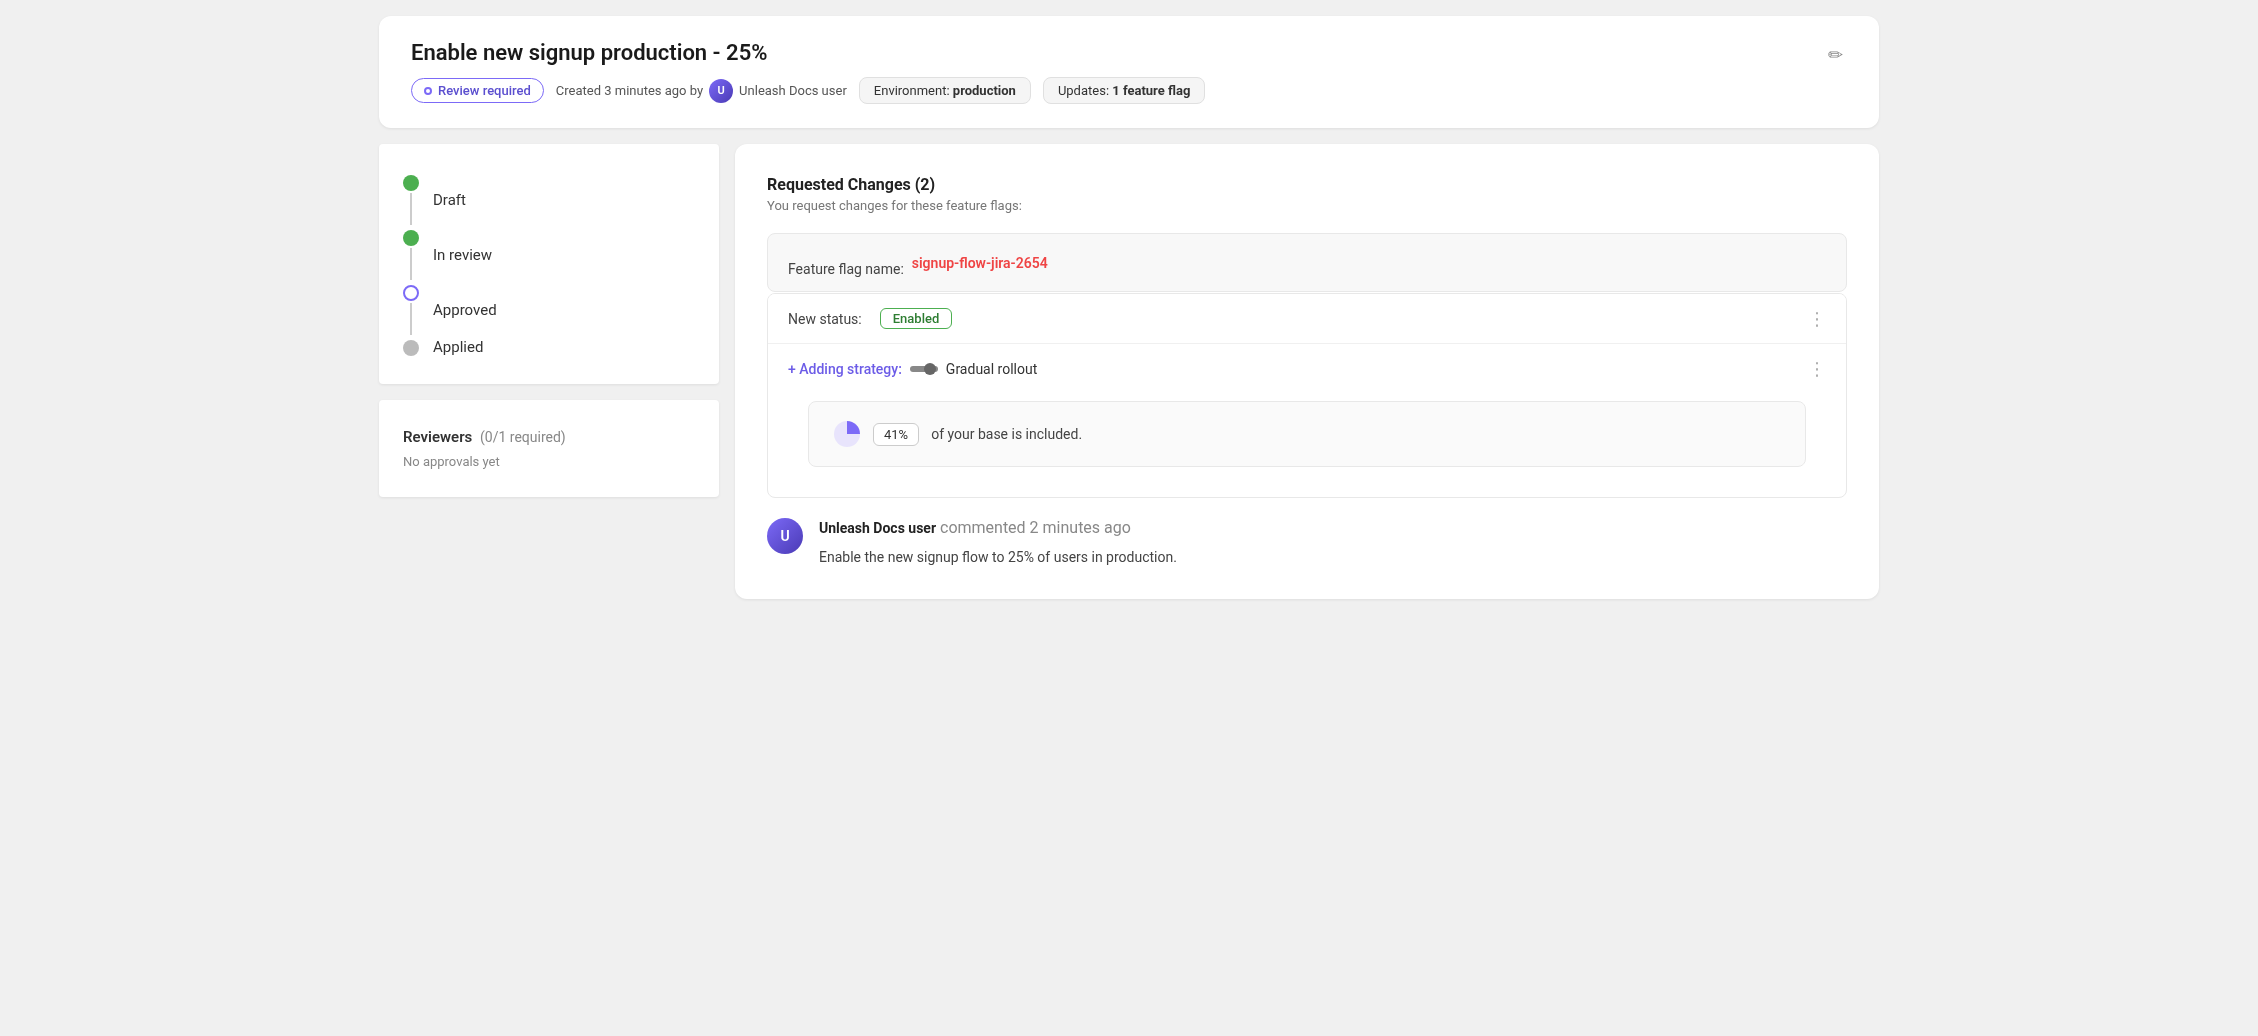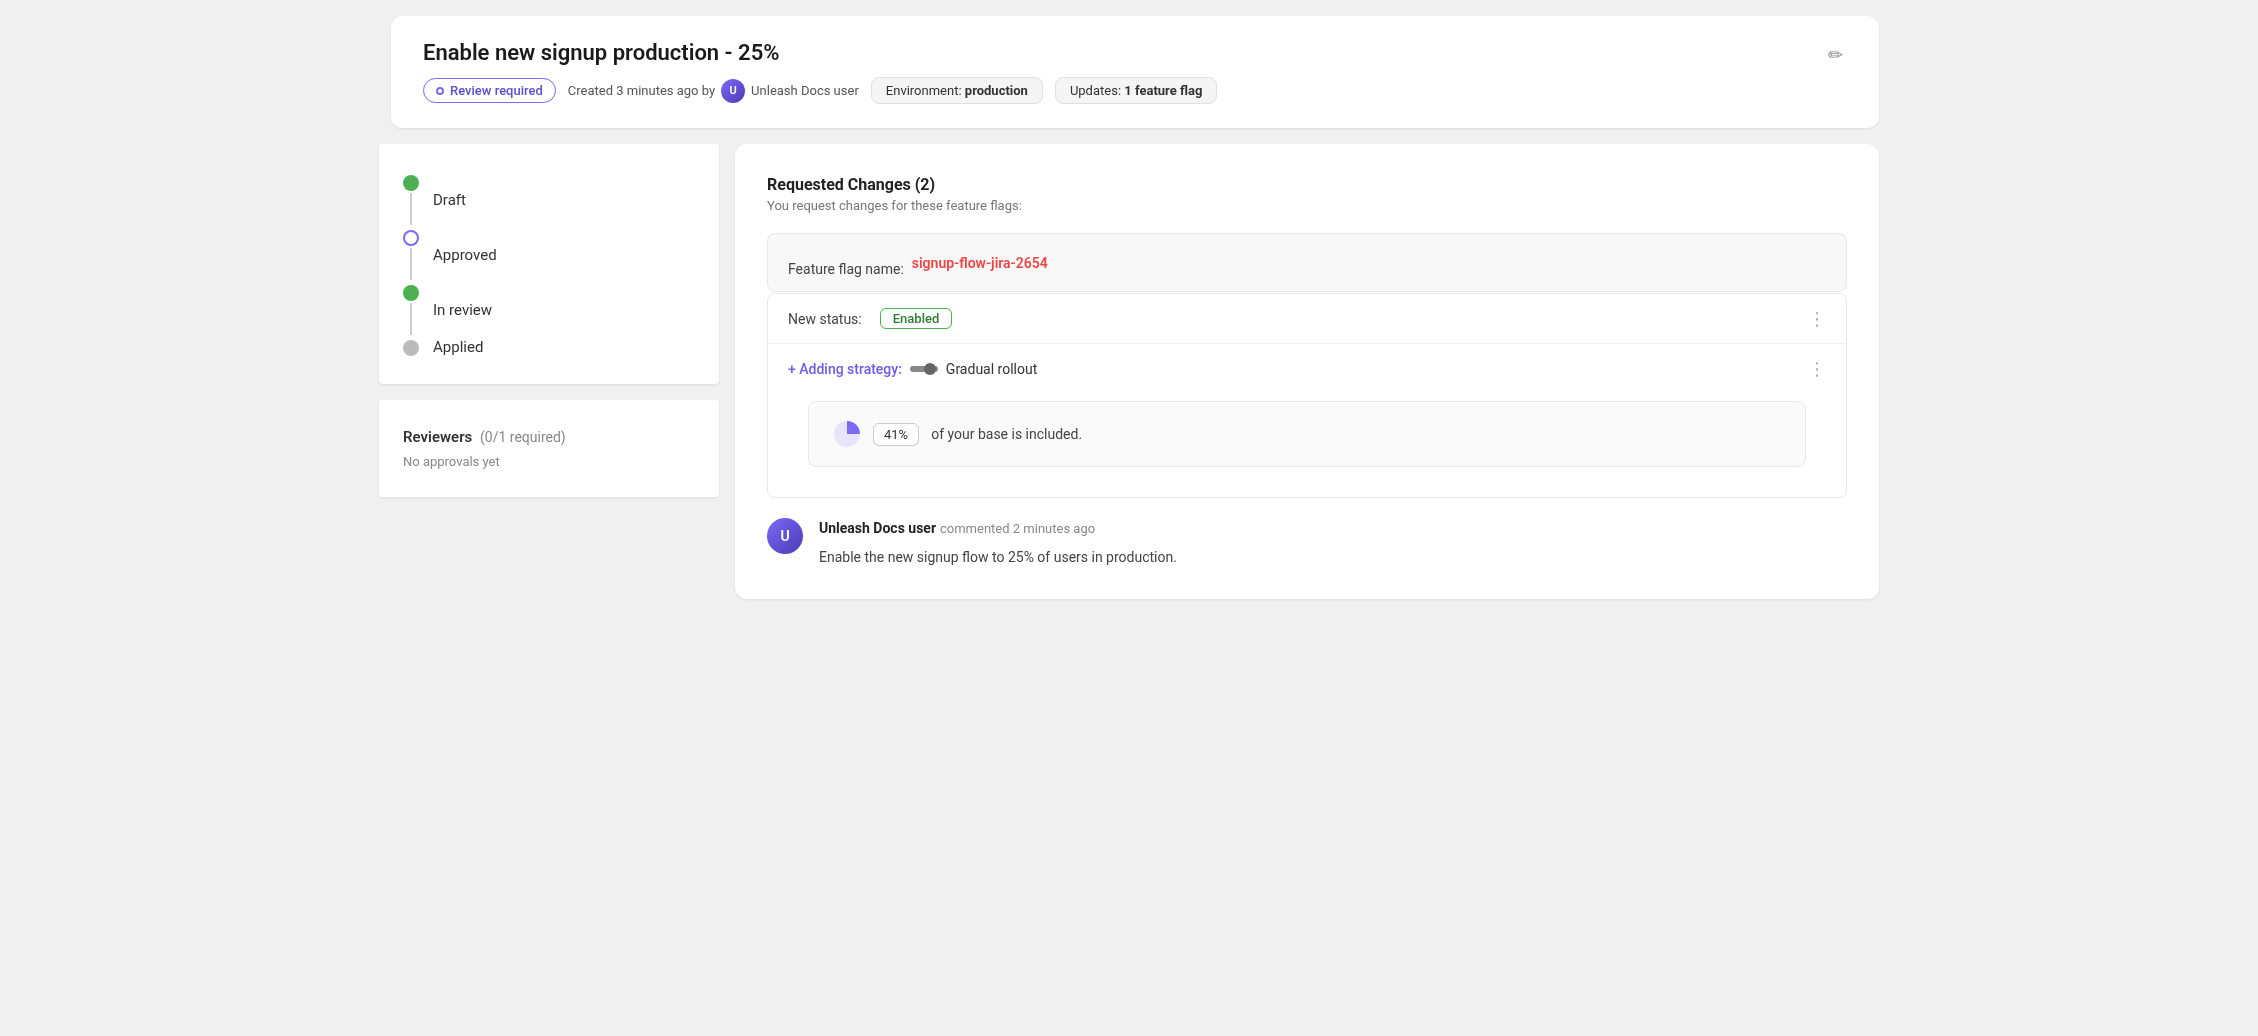--- a/index.html
+++ b/index.html
@@ -18,21 +18,20 @@
     
     .header-card {
       background: #fff;
       border-radius: 12px;
       padding: 24px 32px;
       margin-bottom: 16px;
       display: flex;
       align-items: flex-start;
       justify-content: space-between;
       box-shadow: 0 1px 3px rgba(0,0,0,0.08);
-      margin-left: 12px;
     }
 
     .header-left {}
 
     .header-title {
       font-size: 22px;
       font-weight: 600;
       color: #1a1a1a;
       margin-bottom: 12px;
     }
@@ -359,21 +358,21 @@
       flex: 1;
     }
 
     .comment-author {
       font-size: 14px;
       font-weight: 700;
       color: #222;
     }
 
     .comment-time {
-      font-size: 13px;
+      font-size: 16px;
       color: #888;
       font-weight: 400;
     }
 
     .comment-text {
       margin-top: 10px;
       font-size: 14px;
       color: #444;
       line-height: 1.5;
     }
@@ -419,32 +418,32 @@
           <div class="step-entry">
             <div class="step-with-line">
               <div class="step-dot green-filled"></div>
               <div class="step-line"></div>
             </div>
             <span class="step-label">Draft</span>
           </div>
 
           <div class="step-entry">
             <div class="step-with-line">
+              <div class="step-dot green-filled"></div>
+              <div class="step-line"></div>
+            </div>
+            <span class="step-label">In review</span>
+          </div>
+
+          <div class="step-entry">
+            <div class="step-with-line">
               <div class="step-dot purple-outline"></div>
               <div class="step-line"></div>
             </div>
             <span class="step-label">Approved</span>
-          </div>
-
-          <div class="step-entry">
-            <div class="step-with-line">
-              <div class="step-dot green-filled"></div>
-              <div class="step-line"></div>
-            </div>
-            <span class="step-label">In review</span>
           </div>
 
           <div class="step-entry">
             <div class="step-with-line">
               <div class="step-dot gray-filled"></div>
             </div>
             <span class="step-label">Applied</span>
           </div>
 
         </div>

